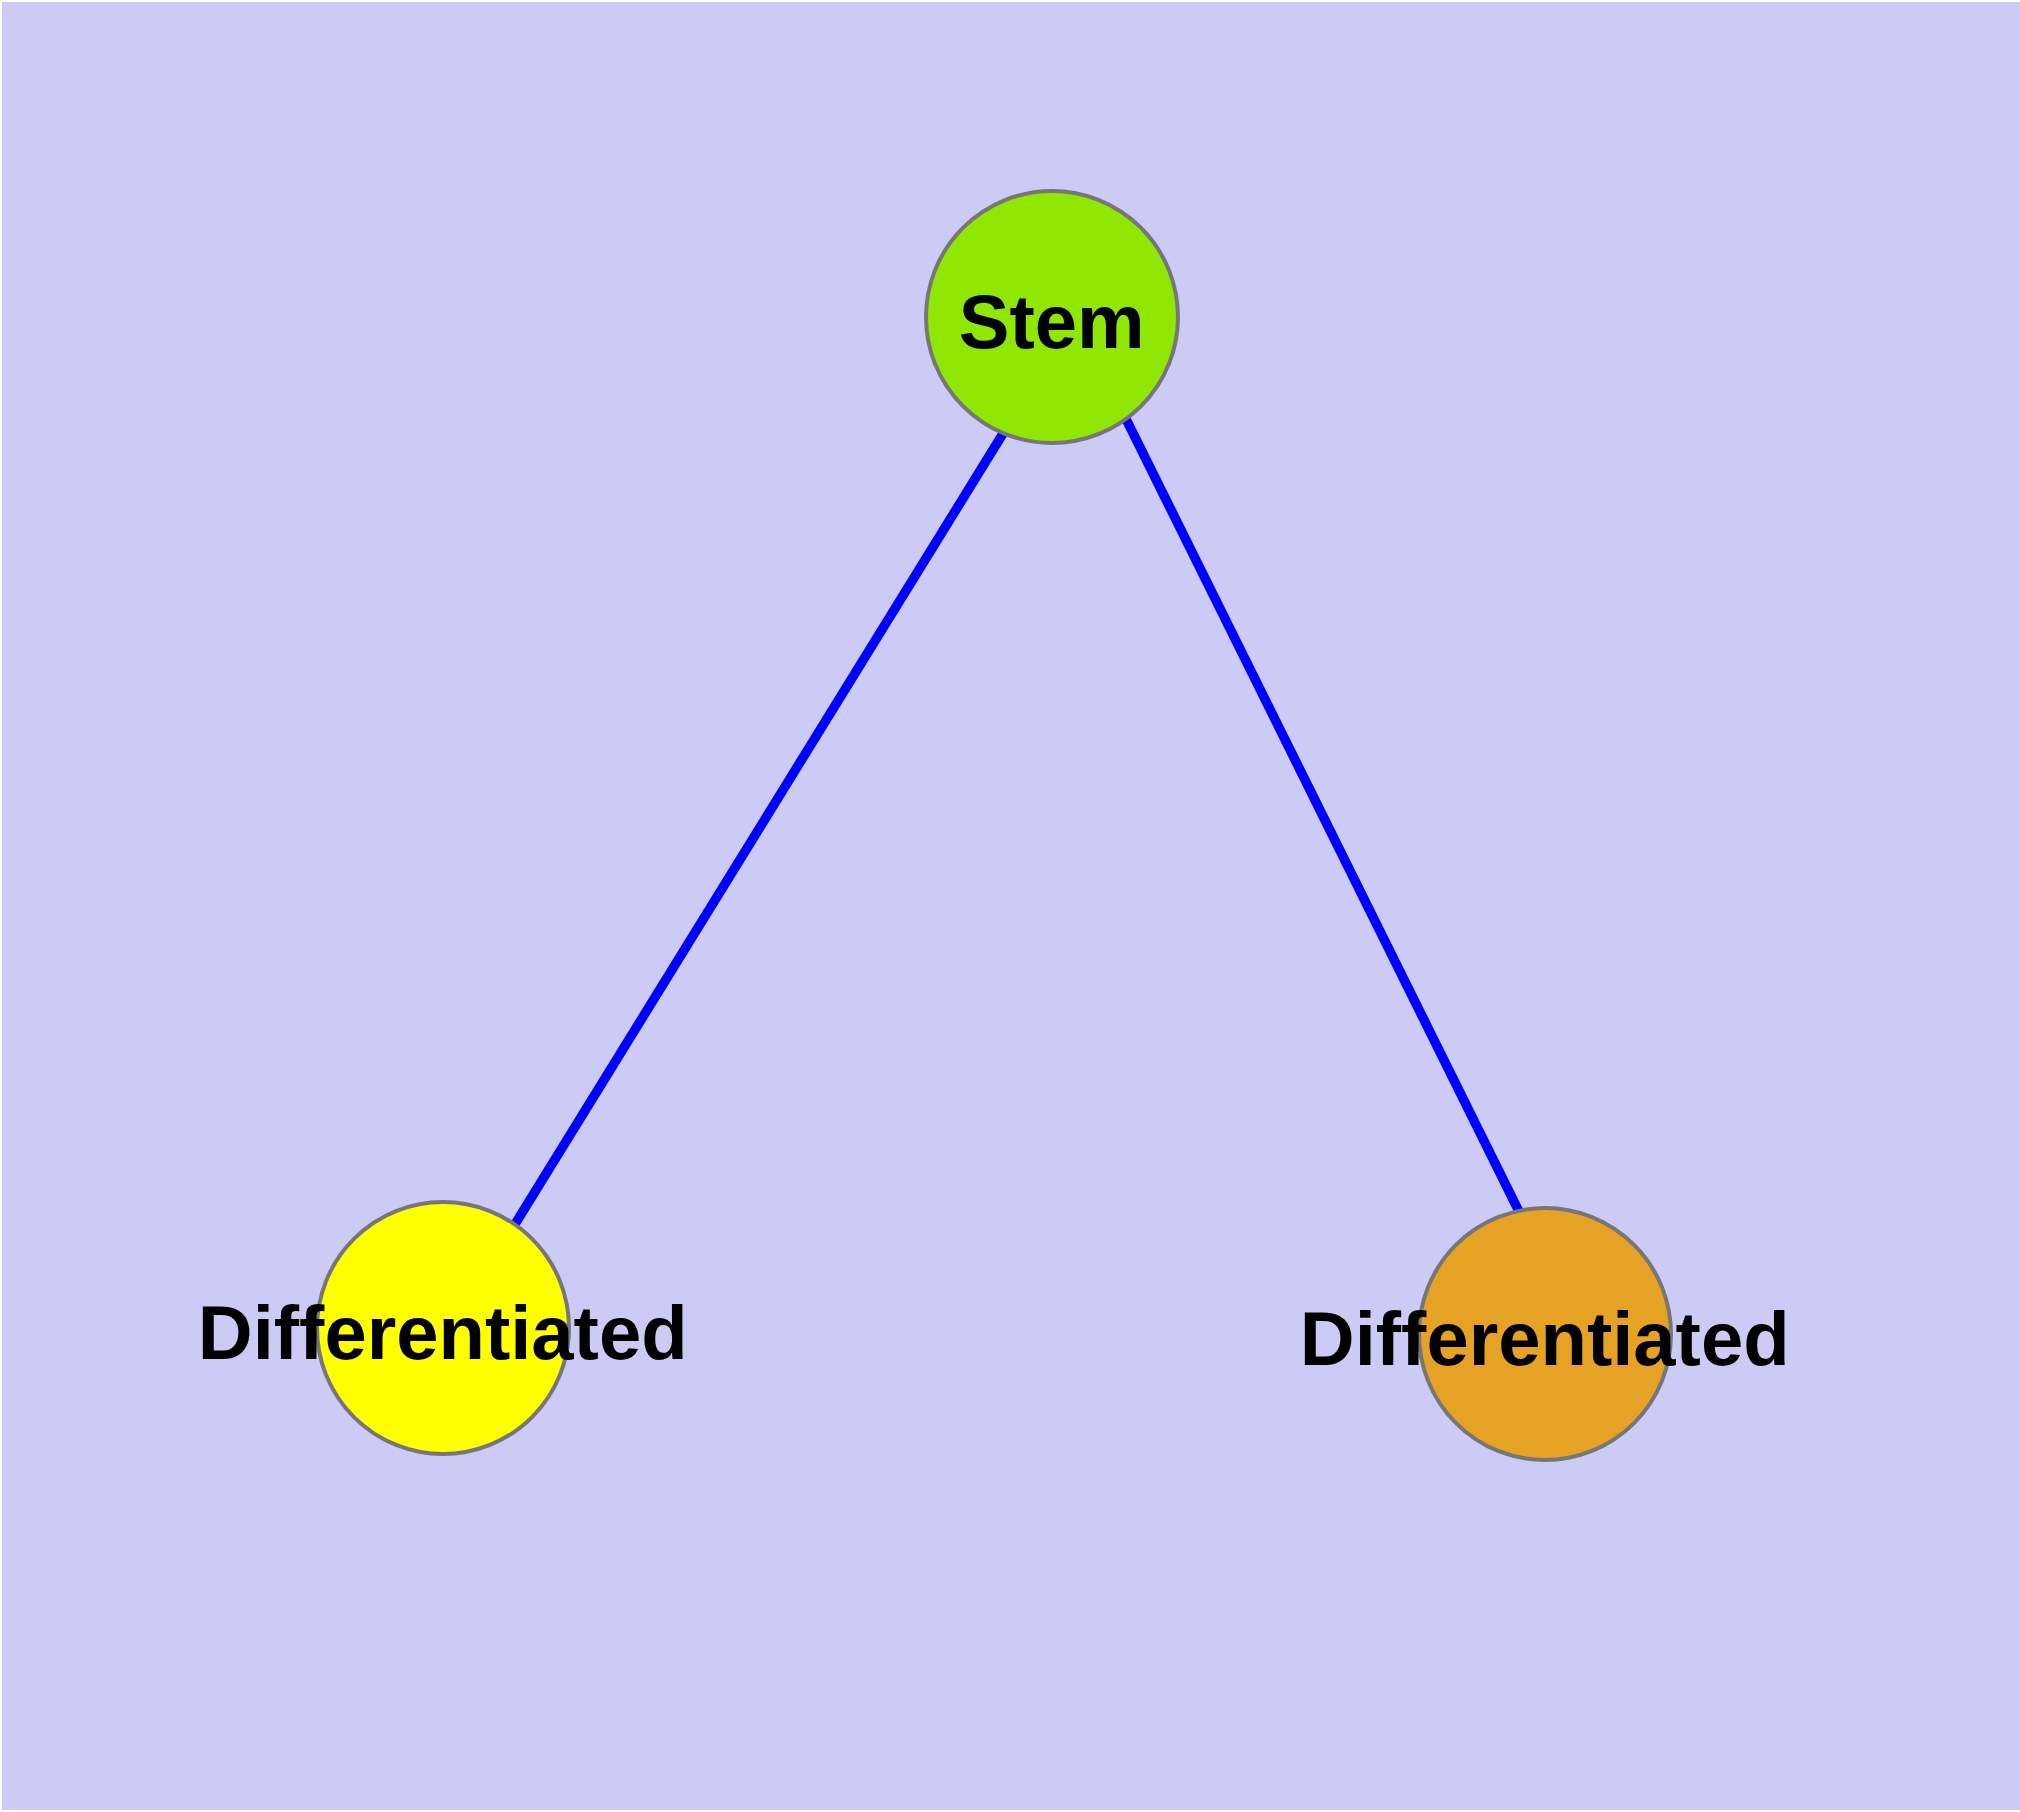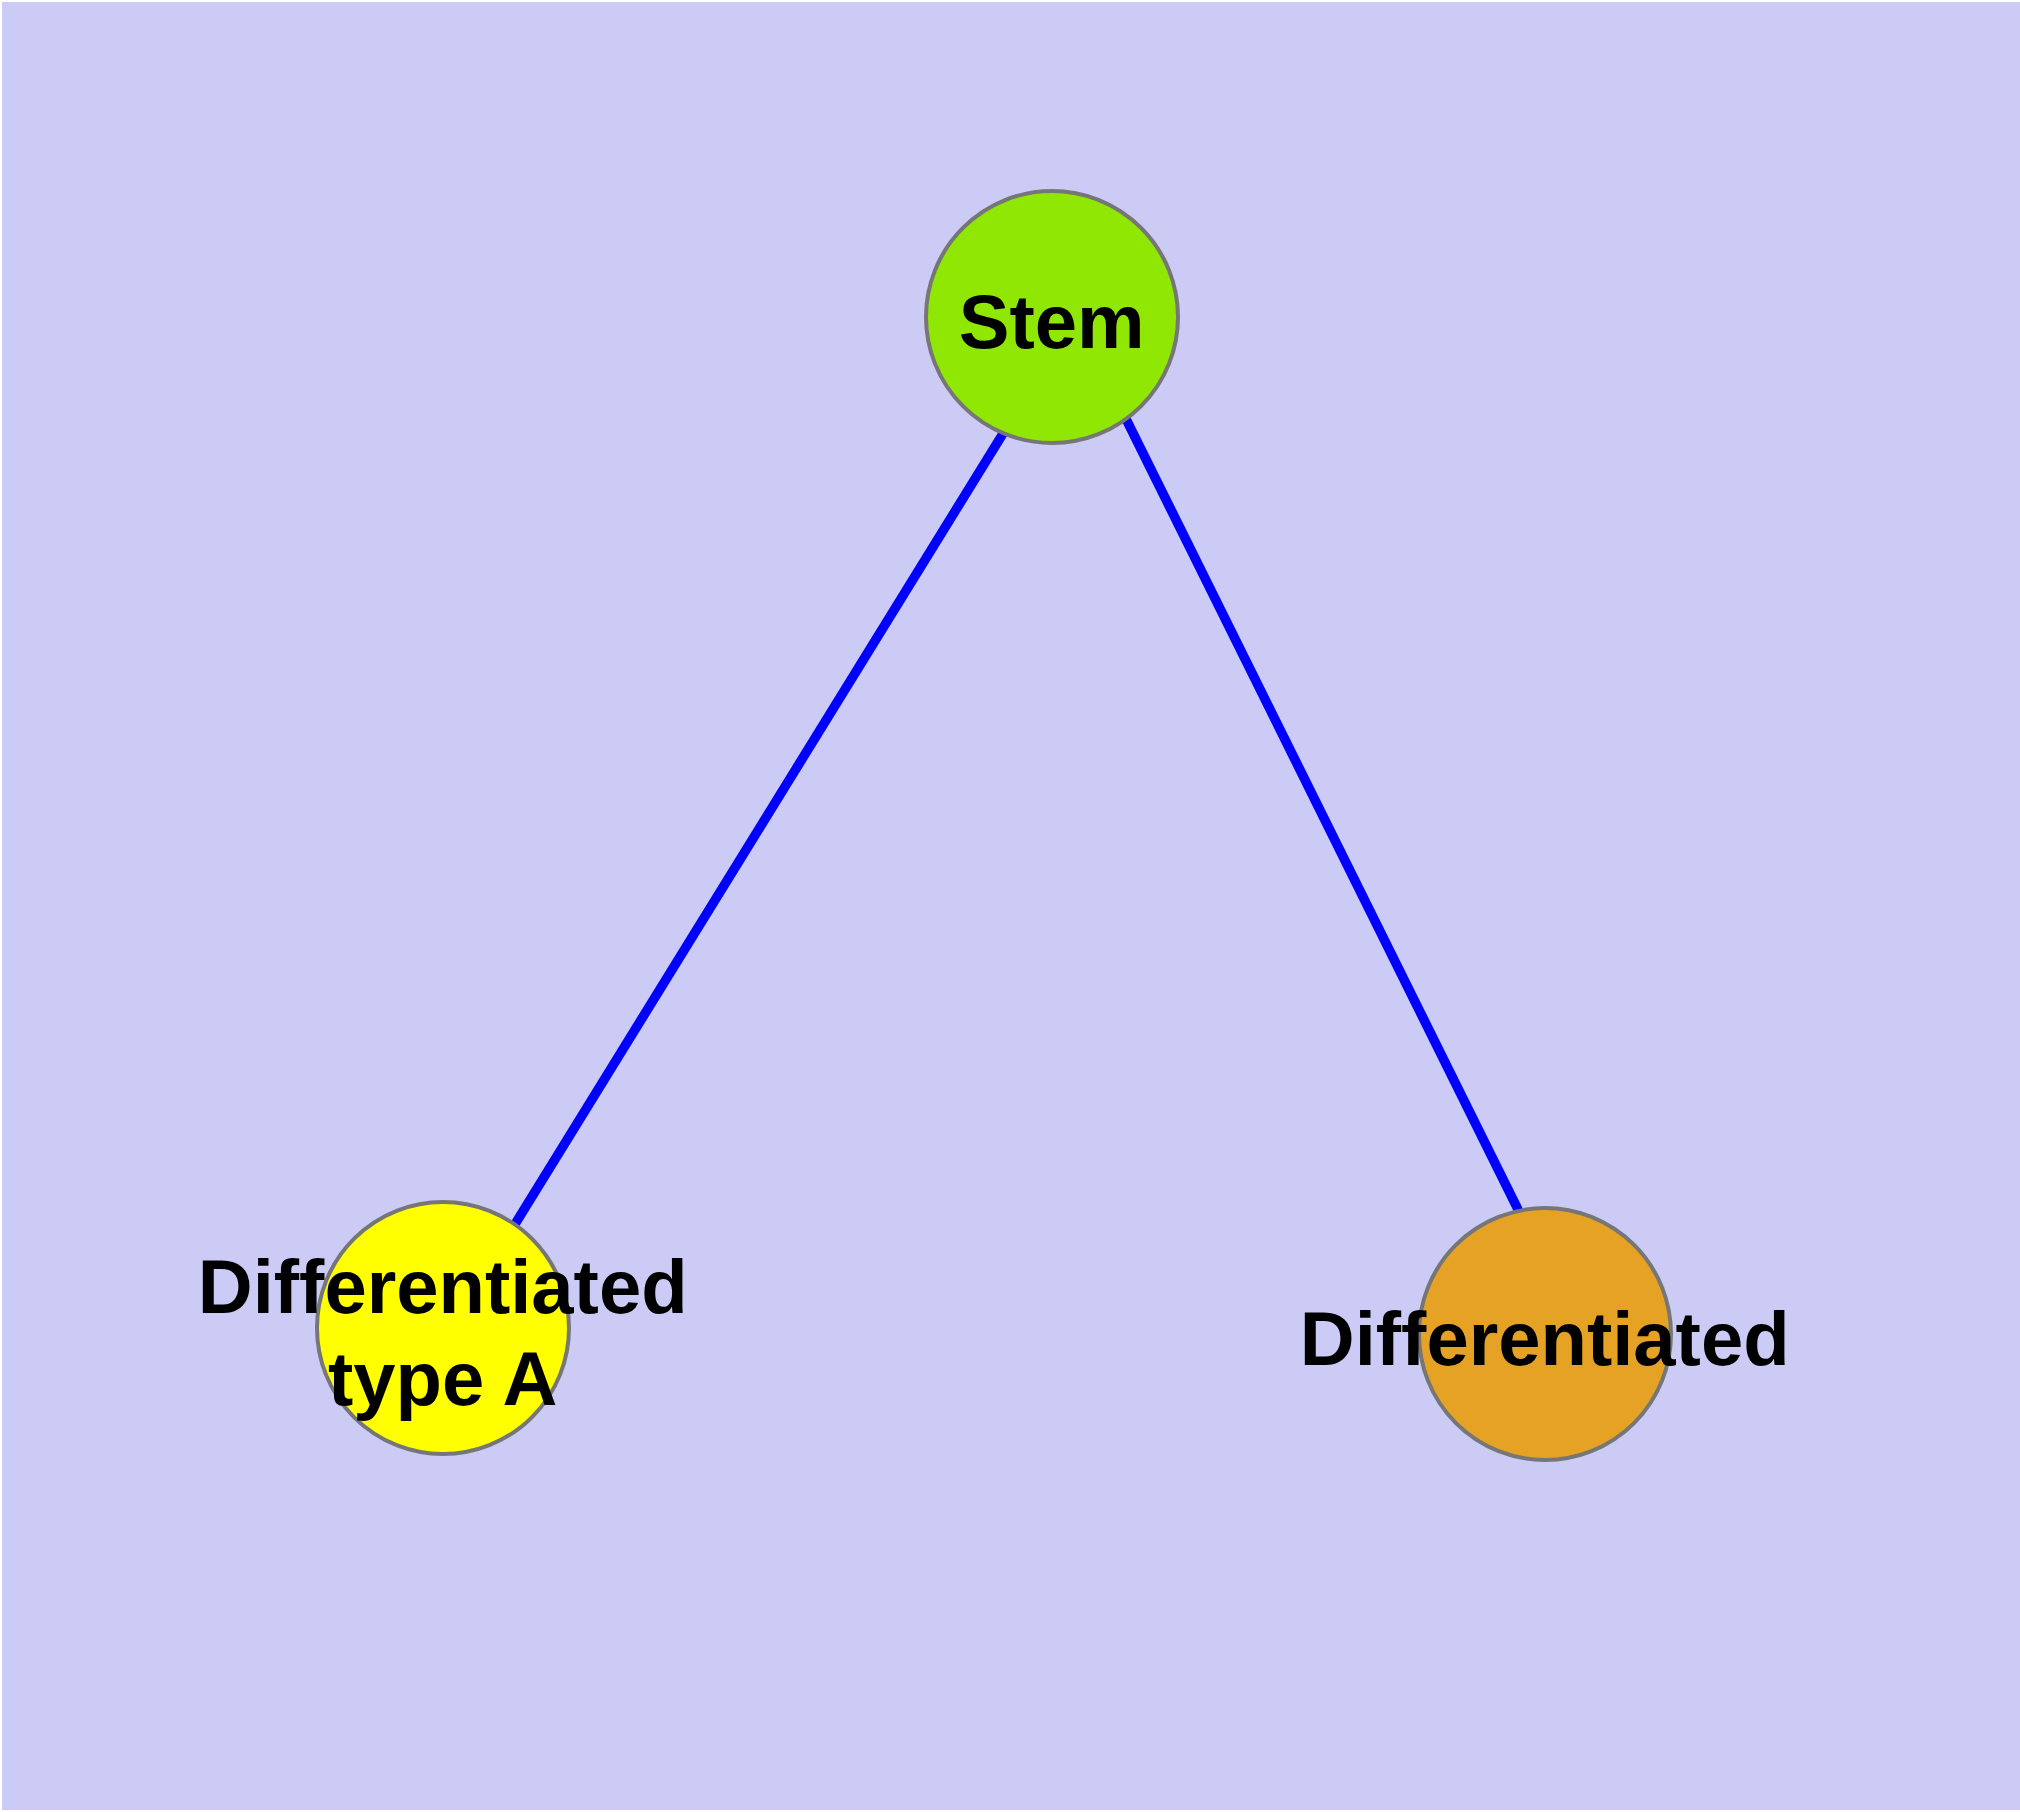--- a/index.html
+++ b/index.html
@@ -59,21 +59,20 @@
       <line x1="1239" y1="372" x2="1820" y2="1572" stroke="#0000FF" stroke-width="11"></line>
     </svg>
   <div>
       <div class="node" style="left: 922px; top: 187px; width: 256px; height: 256px; background: rgb(144, 231, 3); border-color: rgb(118, 118, 118); border-width: 4.2px;"></div>
       <div class="node-label" style="left: 1050px; top: 320px; color: rgb(0, 0, 0);">
         <span class="label-line">Stem</span>
       </div>
       <div class="node" style="left: 313px; top: 1198px; width: 256px; height: 256px; background: rgb(255, 255, 0); border-color: rgb(118, 118, 118); border-width: 4.2px;"></div>
       <div class="node-label" style="left: 441px; top: 1331px; color: rgb(0, 0, 0);">
         <span class="label-line">Differentiated</span>
-        <span class="label-line">type A</span>
       </div>
       <div class="node" style="left: 1415px; top: 1204px; width: 256px; height: 256px; background: rgb(230, 162, 36); border-color: rgb(118, 118, 118); border-width: 4.2px;"></div>
       <div class="node-label" style="left: 1543px; top: 1337px; color: rgb(0, 0, 0);">
         <span class="label-line">Differentiated</span>
       </div>
     </div>
 </div>
 
 
 </body></html>

